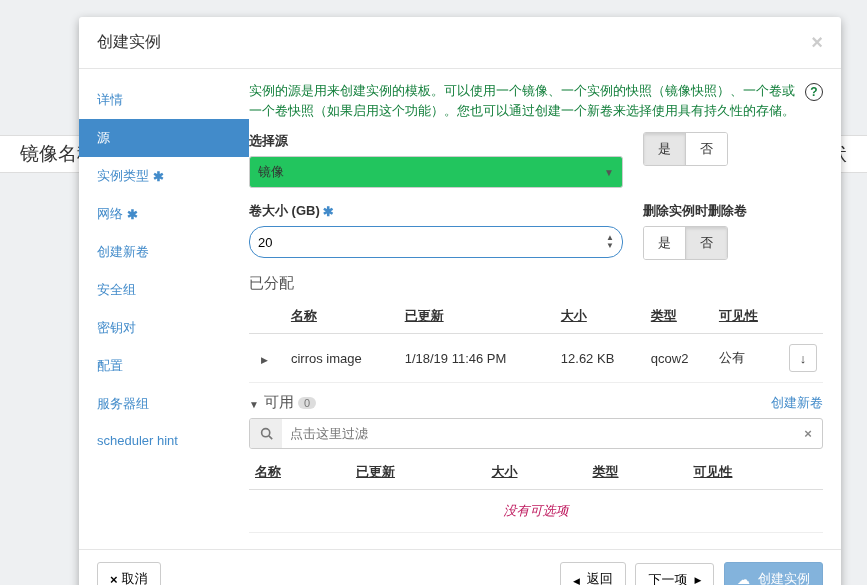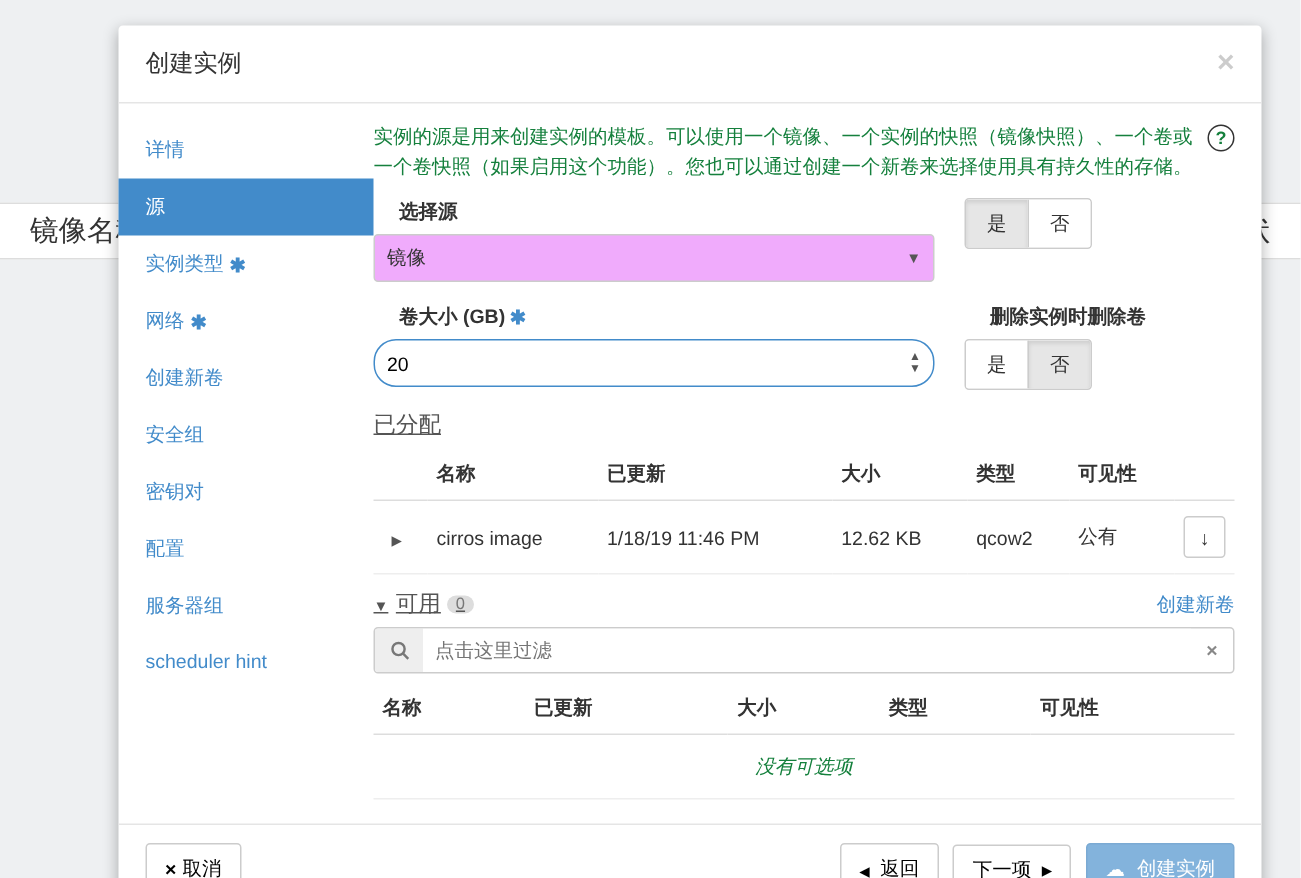--- a/index.html
+++ b/index.html
@@ -13,44 +13,44 @@
 .modal-body { display: flex; padding: 0; }
 .sidebar { width: 170px; padding: 12px 0 12px 0; }
 .sidebar-item { padding: 10px 18px; color: #428bca; font-size: 13px; cursor: pointer; display: flex; align-items: center; gap: 4px; }
 .sidebar-item.active { background: #428bca; color: #fff; }
 .asterisk { color: #428bca; font-weight: bold; }
 .main { flex: 1; padding: 12px 18px 16px 0; }
 .desc { font-size: 13px; color: #15803d; line-height: 1.5; margin-bottom: 12px; position: relative; padding-right: 24px; }
 .help-icon { position: absolute; right: 0; top: 2px; width: 18px; height: 18px; border: 1px solid #333; border-radius: 50%; display: flex; align-items: center; justify-content: center; font-weight: bold; font-size: 12px; cursor: pointer; }
 .row { display: flex; gap: 20px; margin-bottom: 14px; }
 .field { flex: 1; }
-.field-label { font-weight: bold; font-size: 13px; margin-bottom: 6px; display: flex; align-items: center; gap: 3px; margin-left: 17px; }
-.select-like { width: 100%; height: 32px; border: 1px solid #ccc; border-radius: 3px; padding: 0 8px; background: #f0abfc; display: flex; align-items: center; justify-content: space-between; cursor: pointer; }
+.field-label { font-weight: bold; font-size: 13px; margin-bottom: 6px; display: flex; align-items: center; gap: 3px; }
+.select-like { width: 100%; height: 32px; border: 1px solid #ccc; border-radius: 3px; padding: 0 8px; background: #22c55e; display: flex; align-items: center; justify-content: space-between; cursor: pointer; }
 .tri { font-size: 10px; color: #555; }
 .input-num { width: 100%; height: 32px; border: 1px solid #428bca; border-radius: 15px; padding: 0 8px; outline: none; display:flex; align-items:center; justify-content:space-between; }
 .input-num input { border:none; outline:none; flex:1; font-size:13px; }
 .spinner { display:flex; flex-direction:column; font-size:8px; color:#555; line-height:8px; cursor:pointer; }
 .btn-grp { display: inline-flex; border: 1px solid #ccc; border-radius: 3px; overflow: hidden; }
 .btn-toggle { padding: 7px 14px; background: #fff; cursor: pointer; font-size: 13px; }
 .btn-toggle + .btn-toggle { border-left: 1px solid #ccc; }
 .btn-toggle.active { background: #e6e6e6; box-shadow: inset 0 2px 3px rgba(0,0,0,.1); }
-.section-title { font-size: 15px; color: #555; margin: 10px 0 6px; text-decoration: underline; }
+.section-title { font-size: 15px; color: #555; margin: 10px 0 6px; }
 .section-row { display:flex; align-items:center; justify-content:space-between; margin: 10px 0 6px; }
 .badge { background: #ddd; color: #777; border-radius: 8px; padding: 0 6px; font-size: 11px; margin-left:4px; }
 .link { color: #428bca; font-size: 13px; cursor:pointer; }
 .tbl { width: 100%; border-collapse: collapse; font-size:13px; }
-.tbl th { text-align: left; font-weight: bold; padding: 8px 6px; border-bottom: 1px solid #ddd; }
+.tbl th { text-align: left; font-weight: bold; padding: 8px 6px; border-bottom: 1px solid #ddd; text-decoration: underline; }
 .tbl td { padding: 10px 6px; border-bottom: 1px solid #eee; }
 .row-caret { color:#555; cursor:pointer; padding:0 6px; font-size:12px; }
 .arrow-btn { width:28px; height:28px; border:1px solid #ccc; border-radius:3px; background:#fff; display:flex; align-items:center; justify-content:center; cursor:pointer; font-weight:bold; }
 .search-wrap { display:flex; margin:6px 0; border:1px solid #ccc; border-radius:3px; overflow:hidden; }
 .search-icon { width:32px; background:#eee; display:flex; align-items:center; justify-content:center; color:#777; }
 .search-input { flex:1; border:none; padding:7px 8px; outline:none; font-size:13px; }
 .clear-x { width:28px; display:flex; align-items:center; justify-content:center; color:#888; cursor:pointer; font-weight:bold; }
-.empty { text-align:center; font-style:italic; color:#15803d; padding:12px 0; border-bottom:1px solid #eee; }
+.empty { text-align:center; font-style:italic; color:#be185d; padding:12px 0; border-bottom:1px solid #eee; }
 .modal-footer { border-top:1px solid #e5e5e5; padding:12px 18px; display:flex; justify-content:space-between; align-items:center; }
 .btn { border:1px solid #ccc; background:#fff; padding:7px 12px; border-radius:3px; cursor:pointer; font-size:13px; display:inline-flex; align-items:center; gap:4px; }
 .btn + .btn { margin-left:6px; }
 .btn-primary { background:#428bca; border-color:#357ebd; color:#fff; }
 .btn-primary.disabled { opacity:.65; }
 .x-mark { font-weight:bold; }
 .caret::before { content:"◀"; font-size:9px; margin-right:3px; }
 .caret-down::before { content:"▼"; font-size:10px; margin-right:5px; }
 .caret-right::before { content:"▶"; font-size:9px; margin-right:5px; }
 .cloud::before { content:"☁"; margin-right:4px; }

